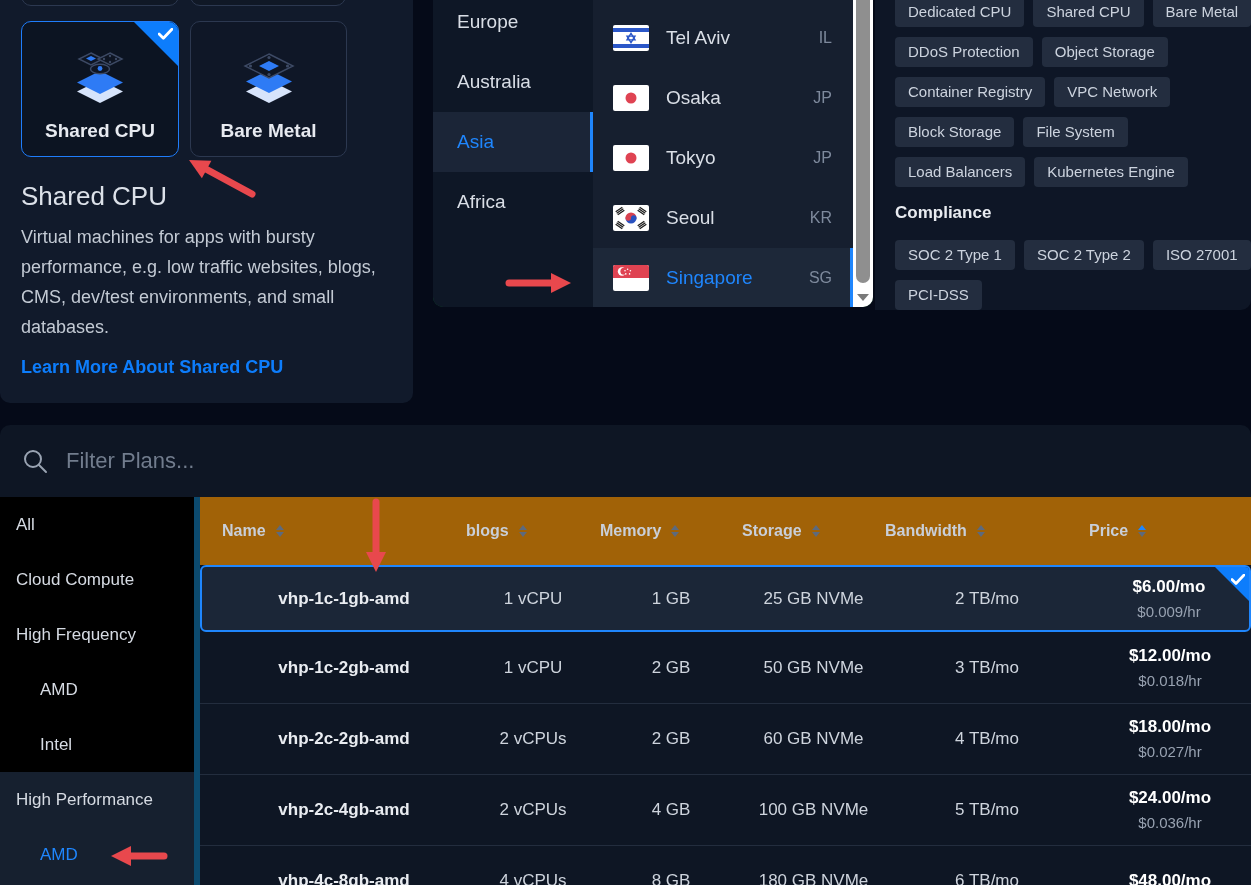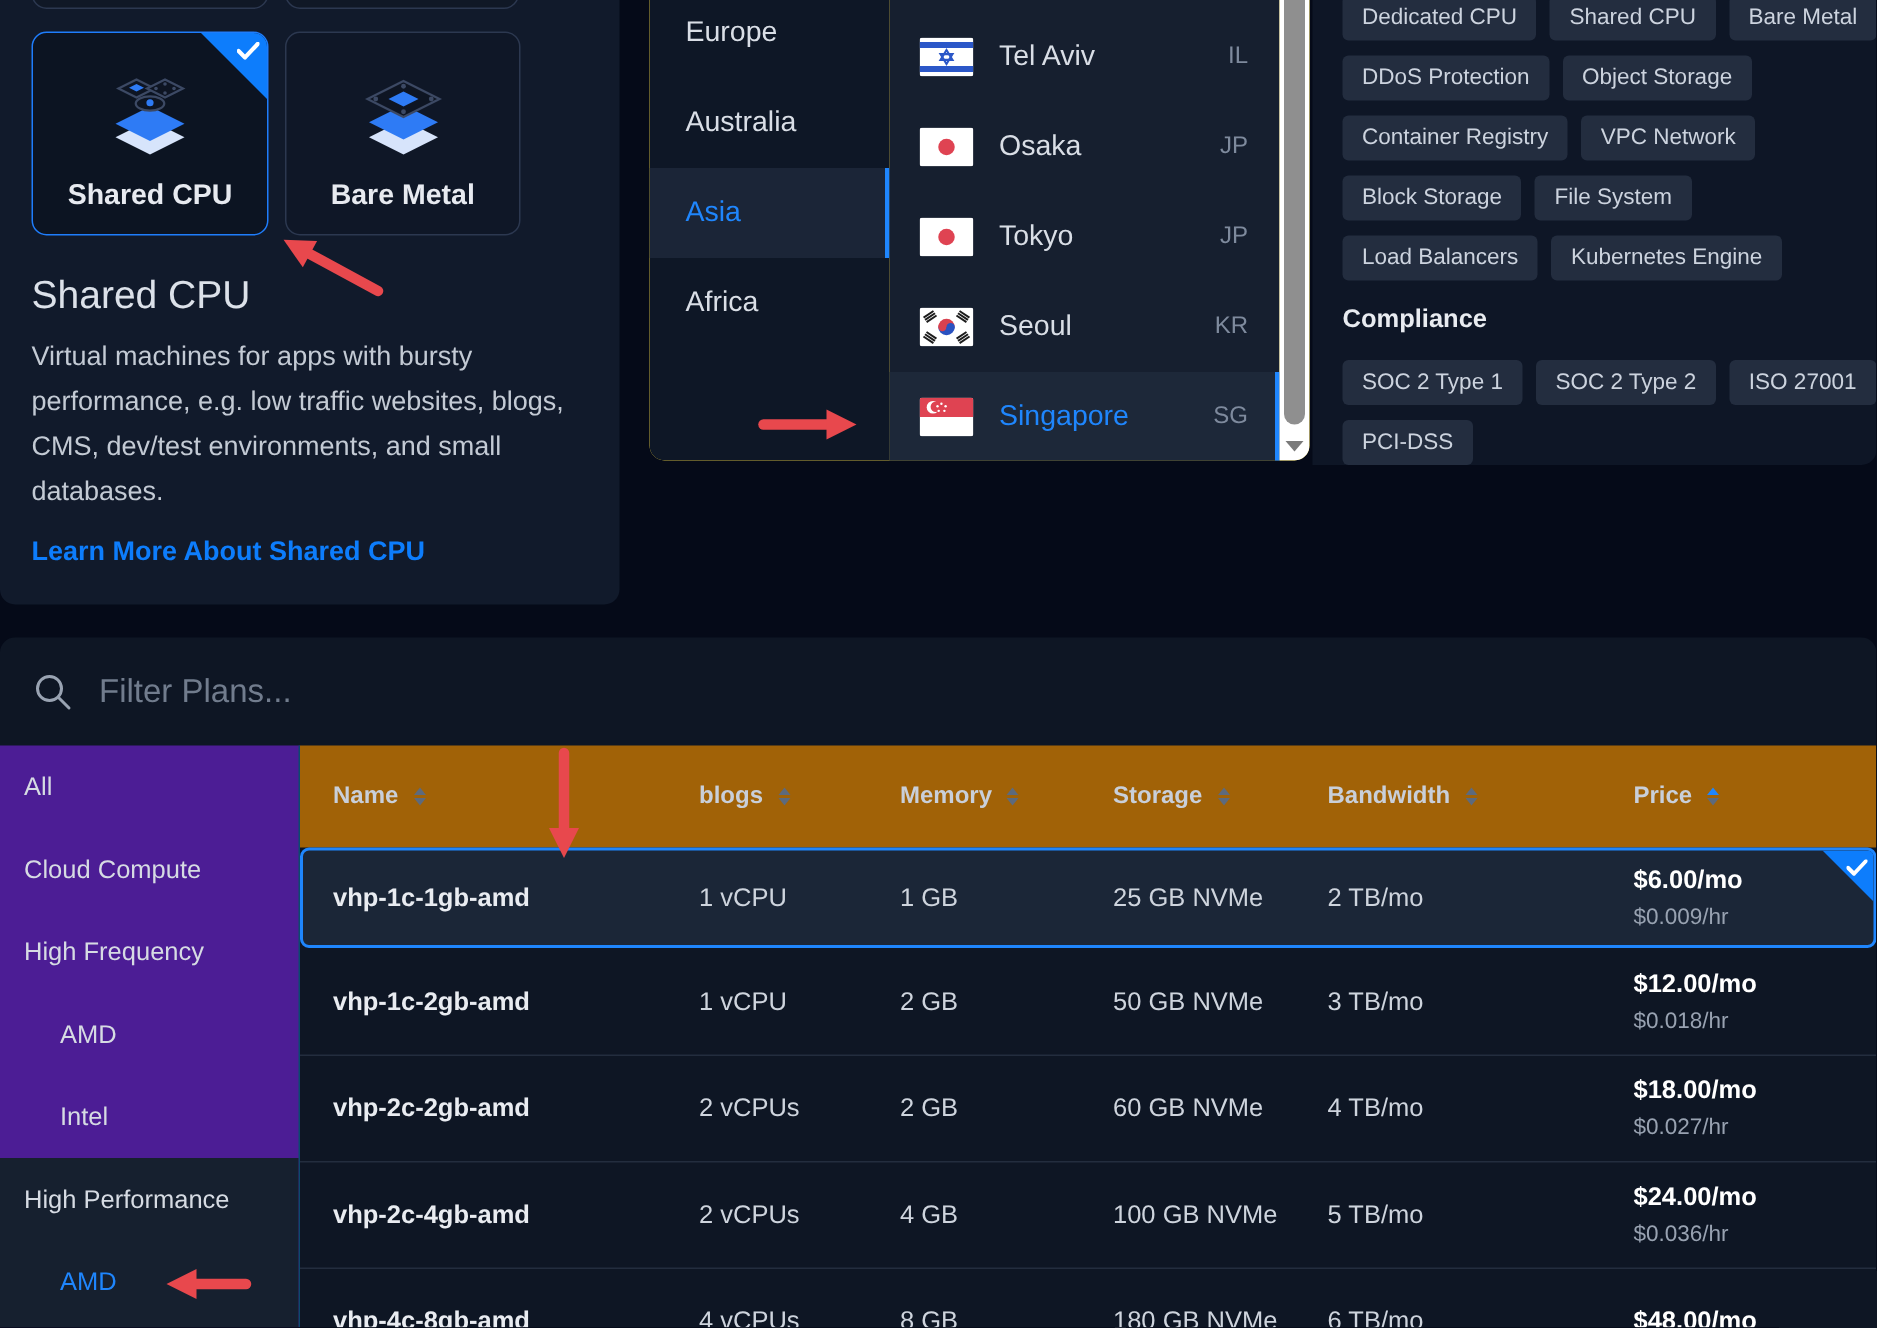--- a/index.html
+++ b/index.html
@@ -17,21 +17,21 @@
   .type-card.plain{left:190px;width:157px;background:#0f1727;border:1px solid #2c3850;}
   .card-ribbon{position:absolute;top:0;right:0;width:0;height:0;border-top:44px solid #0d7dfc;border-left:44px solid transparent;}
   .card-check{position:absolute;top:6px;right:5px;width:15px;height:12px;}
   .card-icon{position:absolute;left:50%;top:26px;margin-left:-28px;width:56px;height:56px;}
   .card-label{position:absolute;left:0;right:0;bottom:14px;text-align:center;font-size:19px;font-weight:bold;color:#e7eaf0;}
   .type-heading{position:absolute;left:21px;top:181px;font-size:26px;color:#dce1e9;}
   .type-desc{position:absolute;left:21px;top:222px;width:378px;font-size:18px;line-height:30px;color:#c3cad4;}
   .learn-link{position:absolute;left:21px;top:357px;font-size:18px;font-weight:bold;color:#0d7dfc;cursor:pointer;}
 
   
-  .region-panel{position:absolute;left:433px;top:0;width:440px;height:307px;border-radius:0 0 10px 10px;overflow:hidden;background:#fde047;}
+  .region-panel{position:absolute;left:433px;top:0;width:440px;height:307px;border-radius:0 0 10px 10px;overflow:hidden;background:#14532d;}
   .continent-col{position:absolute;left:0;top:0;width:160px;height:100%;background:#0e1726;}
   .continent-item{position:relative;height:60px;display:flex;align-items:center;padding-left:24px;font-size:19px;color:#d9dee6;cursor:pointer;}
   .continent-item:first-child{margin-top:-8px;}
   .continent-item.selected{background:#1b2537;color:#1f86fd;}
   .continent-item.selected::after{content:"";position:absolute;right:0;top:0;width:3px;height:100%;background:#1f86fd;}
   .city-col{position:absolute;left:160px;top:0;width:260px;height:100%;background:#161f2f;}
   .city-row{position:relative;height:60px;display:flex;align-items:center;padding:0 21px 0 20px;gap:17px;cursor:pointer;}
   .city-row:first-child{margin-top:8px;}
   .city-row.selected{background:#1d2839;}
   .city-row.selected .city-name{color:#1f86fd;}
@@ -54,38 +54,38 @@
   .compliance-title{position:absolute;left:20px;top:203px;font-size:17px;font-weight:bold;color:#e8ebf0;}
 
   
   .plans-panel{position:absolute;left:0;top:425px;width:1251px;height:460px;background:#0e1624;border-radius:10px 10px 0 0;overflow:hidden;}
   .search-row{position:absolute;left:0;top:0;right:0;height:72px;}
   .search-icon{position:absolute;left:22px;top:23px;width:26px;height:26px;}
   .filter-input{position:absolute;left:64px;top:18px;width:340px;height:36px;background:transparent;border:none;outline:none;
                 font-family:inherit;font-size:22px;color:#c7cdd8;}
   .filter-input::placeholder{color:#717c8d;}
 
-  .plan-sidebar{position:absolute;left:0;top:72px;width:200px;bottom:0;background:#4c1d95;border-right:1px solid #0c4a6e;}
+  .plan-sidebar{position:absolute;left:0;top:72px;width:200px;bottom:0;background:#000000;border-right:6px solid #0c4a6e;}
   .side-highlight{position:absolute;left:0;right:0;top:275px;bottom:0;background:#16202f;}
   .side-item{position:absolute;left:16px;height:24px;line-height:24px;font-size:17px;color:#d6dbe3;cursor:pointer;white-space:nowrap;}
   .side-item.indent{left:40px;}
   .side-item.selected{color:#1f86fd;}
 
   .table-header{position:absolute;left:200px;top:72px;right:0;height:68px;background:#a16207;
                 display:grid;grid-template-columns:244px 134px 142px 143px 204px 1fr;align-items:center;padding-left:22px;}
   .th{display:flex;align-items:center;gap:10px;font-size:16px;font-weight:bold;color:#c9cfd9;cursor:pointer;}
   .sort{display:inline-flex;flex-direction:column;gap:2px;cursor:pointer;}
   .sort i{width:0;height:0;border-left:4px solid transparent;border-right:4px solid transparent;}
   .sort .up{border-bottom:5px solid #5d6a7d;}
   .sort .down{border-top:5px solid #5d6a7d;}
   .sort.asc .up{border-bottom-color:#1f86fd;}
 
   .plan-rows{position:absolute;left:200px;top:140px;right:0;bottom:0;}
   .plan-row{position:relative;height:71px;display:grid;grid-template-columns:244px 134px 142px 143px 204px 1fr;
-            align-items:center;padding-left:22px;cursor:pointer;}
+            align-items:center;padding-left:22px;cursor:pointer;text-align:center;}
   .plan-row + .plan-row{border-top:1px solid #232d3e;}
   .plan-row.selected{height:67px;background:#1b2637;border:2px solid #1f86fd;border-radius:6px;overflow:hidden;padding-left:20px;}
   .plan-row.selected + .plan-row{border-top:none;}
   .cell{font-size:17px;color:#ced4dd;}
   .cell.name{font-weight:bold;color:#e9ecf1;}
   .price-mo{font-size:17px;font-weight:bold;color:#ffffff;line-height:26px;}
   .price-hr{font-size:15px;color:#98a2b1;line-height:24px;}
   .row-ribbon{position:absolute;top:0;right:0;width:0;height:0;border-top:34px solid #0d7dfc;border-left:34px solid transparent;}
   .row-check{position:absolute;top:4px;right:4px;width:14px;height:11px;}
 

